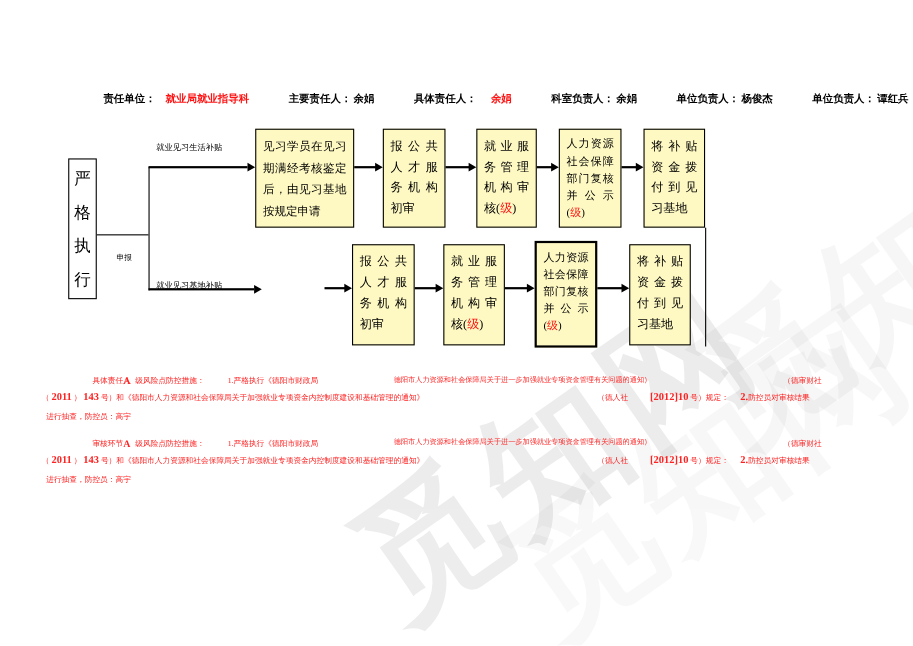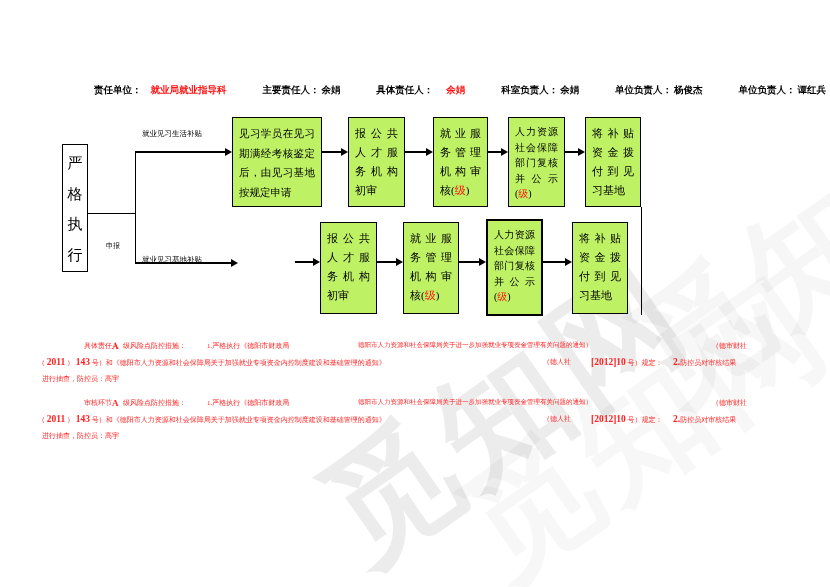--- a/index.html
+++ b/index.html
@@ -15,21 +15,21 @@
   .resp{position:absolute;left:60px;top:84px;width:732px;display:flex;
         justify-content:space-between;font-size:9.5px;font-weight:bold;white-space:nowrap;margin-left:34px;}
   .resp .val{margin-left:2px;}
   .resp .val.red{color:#f11;}
   .resp .gap1{margin-left:9px;}
   .resp .gap2{margin-left:13px;}
 
   
   .fb{position:absolute;border:1px solid #000;box-sizing:border-box;
       text-align:justify;text-justify:inter-character;overflow:hidden;
-      padding:6px 6px 0 6px;background:#bef264;}
+      padding:6px 6px 0 6px;background:#fef9c3;}
   .f11{font-size:11px;line-height:19px;}
   .f105{font-size:10.5px;line-height:19.5px;}
   .f10{font-size:10px;line-height:15.5px;}
   .lh16{line-height:16.4px;}
   .fb .red{color:#f11;}
   .thick{border-width:2px;}
 
   
   .applicant{position:absolute;left:62px;top:144px;width:26px;height:128px;
              border:1px solid #000;box-sizing:border-box;text-align:center;
@@ -78,21 +78,21 @@
     <span><span>单位负责人：</span><span class="val">谭红兵</span></span>
   </div>
 
   <div class="applicant">严格执行</div>
 
   <div class="ln" style="left:88px;top:213px;width:47px;height:1px"></div>
   <div class="ln" style="left:135px;top:152px;width:1px;height:112px"></div>
 
   <div class="blbl" style="left:142px;top:129px">就业见习生活补贴</div>
   <div class="blbl" style="left:142px;top:255px">就业见习基地补贴</div>
-  <div class="blbl" style="left:106px;top:241px;font-size:7px">申报</div>
+  <div class="blbl" style="left:106px;top:229px;font-size:7px">申报</div>
 
   <div class="al" style="left:135px;top:151px;width:90px"></div>
   <div class="ah" style="left:225px;top:148px"></div>
 
   <div class="al" style="left:135px;top:262px;width:96px"></div>
   <div class="ah" style="left:231px;top:259px"></div>
 
   <div class="fb f105" style="left:232px;top:117px;width:90px;height:90px">见习学员在见习期满经考核鉴定后，由见习基地按规定申请</div>
   <div class="fb f11" style="left:348px;top:117px;width:57px;height:90px">报公共人才服务机构初审</div>
   <div class="fb f11" style="left:433px;top:117px;width:55px;height:90px"><span>就业服务管理机构审核(</span><span class="red">级</span><span>)</span></div>

